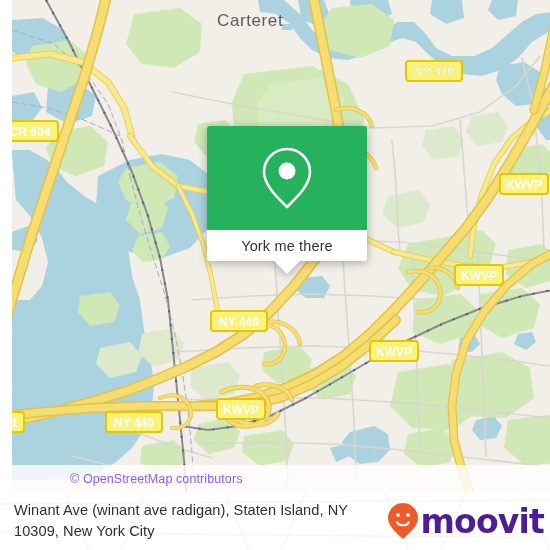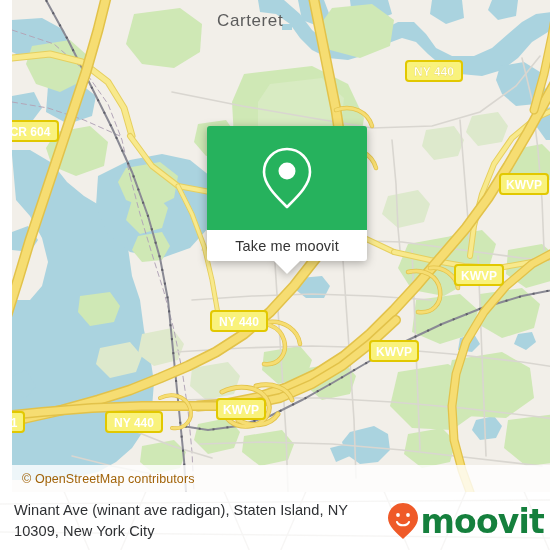--- a/index.html
+++ b/index.html
@@ -33,23 +33,24 @@
     position:absolute;
     left:0; top:465px;
     width:550px; height:27px;
     background:rgba(255,255,255,0.80);
     display:flex; align-items:center;
     padding-left:10px;
     z-index:30;
   }
   #attrib-bar .txt {
     font-size:12.5px;
-    color:#a16207;
+    color:#8b5cf6;
     letter-spacing:.1px;
     white-space:nowrap;
+    margin-left:48px;
   }
 
   
   #popup {
     position:absolute;
     left:195px; top:126px;
     width:160px;
     z-index:40;
     filter:drop-shadow(0 2px 5px rgba(0,0,0,.30));
   }
@@ -107,21 +108,21 @@
   #brand {
     position:relative;
     z-index:2;
     margin-left:auto;
     margin-right:6px;
     display:flex; align-items:center;
   }
   #brand-word {
     font-size:33px;
     font-weight:bold;
-    color:#15803d;
+    color:#4c1d95;
     letter-spacing:-0.8px;
     line-height:1;
     margin-left:1px;
     font-family:"DejaVu Sans", sans-serif;
   }
 </style>
 </head>
 <body>
 
 <div id="app">
@@ -413,21 +414,21 @@
 
     <div id="popup">
       <div id="popup-head">
         <svg width="56" height="66" viewBox="0 0 56 66">
           <path d="M28,4 C15.3,4 5,14.3 5,27 C5,40 18,52 28,62 C38,52 51,40 51,27
                    C51,14.3 40.7,4 28,4 Z" fill="none" stroke="#ffffff" stroke-width="2.6" stroke-linejoin="round"></path>
           <circle cx="28" cy="26" r="8.5" fill="#ffffff"></circle>
         </svg>
       </div>
       <div id="popup-body">
-        <span class="label">Take me moovit</span>
+        <span class="label">York me there</span>
       </div>
       <div id="popup-tail"></div>
     </div>
   </div>
 
   <div id="footer">
 
     <svg id="footer-watermark" viewBox="0 0 550 58" preserveAspectRatio="none">
       <g stroke="#e3e1dd" stroke-width="1.4" fill="none">
         <path d="M60,-10 L90,60"></path>

